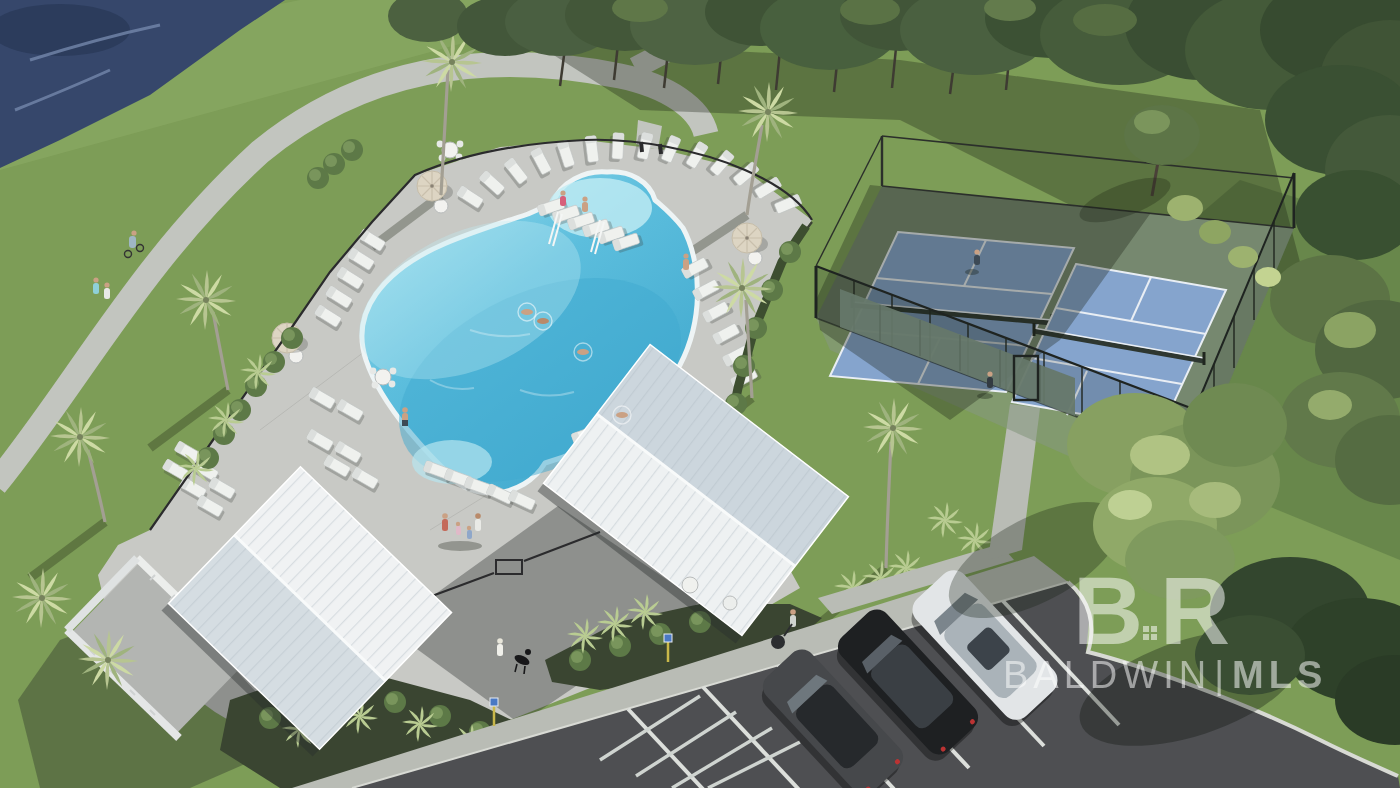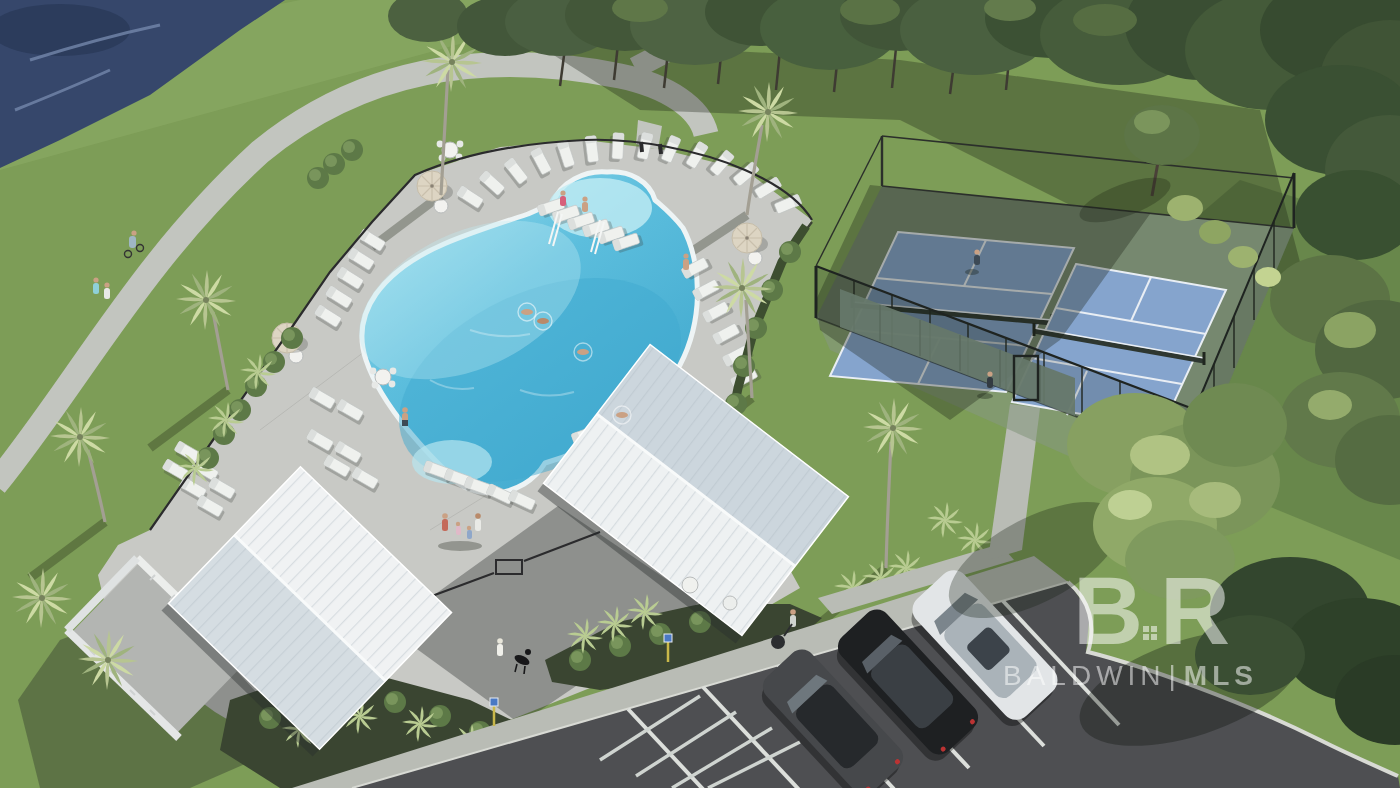--- a/index.html
+++ b/index.html
@@ -22,22 +22,22 @@
   .shad{fill:rgba(24,32,18,0.32)} .shadH{fill:rgba(33,36,38,0.35)}
   .chairF{fill:#eff1ee;stroke:#bfc3c2;stroke-width:.6}
   
   .wm{position:absolute;left:1003px;top:566px;width:320px;pointer-events:none;
       color:var(--watermark);}
   .wm-logo{display:flex;align-items:flex-end;margin-left:70px;height:84px;}
   .wm-logo span{font-size:97px;font-weight:900;line-height:78px;letter-spacing:-3px;
       color:var(--watermark);}
   .wm-dots{display:grid;grid-template-columns:6px 6px;grid-gap:2px;margin:0 3px 10px 3px;}
   .wm-dots i{width:6px;height:6px;background:var(--watermark);}
-  .wm-text{margin-top:10px;font-size:28px;letter-spacing:5px;white-space:nowrap;
-      color:var(--watermark);}
+  .wm-text{margin-top:4px;font-size:38px;letter-spacing:5px;white-space:nowrap;
+      color:var(--watermark);text-align:center;}
   .wm-name{font-weight:400}.wm-sep{font-weight:300;padding:0 3px}.wm-mls{font-weight:800}
 </style>
 </head>
 <body>
 
 <div class="stage">
 <svg width="1400" height="788" viewBox="0 0 1400 788">
   <defs>
     <linearGradient id="poolGrad" x1="0" y1="0" x2="0.8" y2="1">
       <stop offset="0" stop-color="#abe5f1"></stop>

